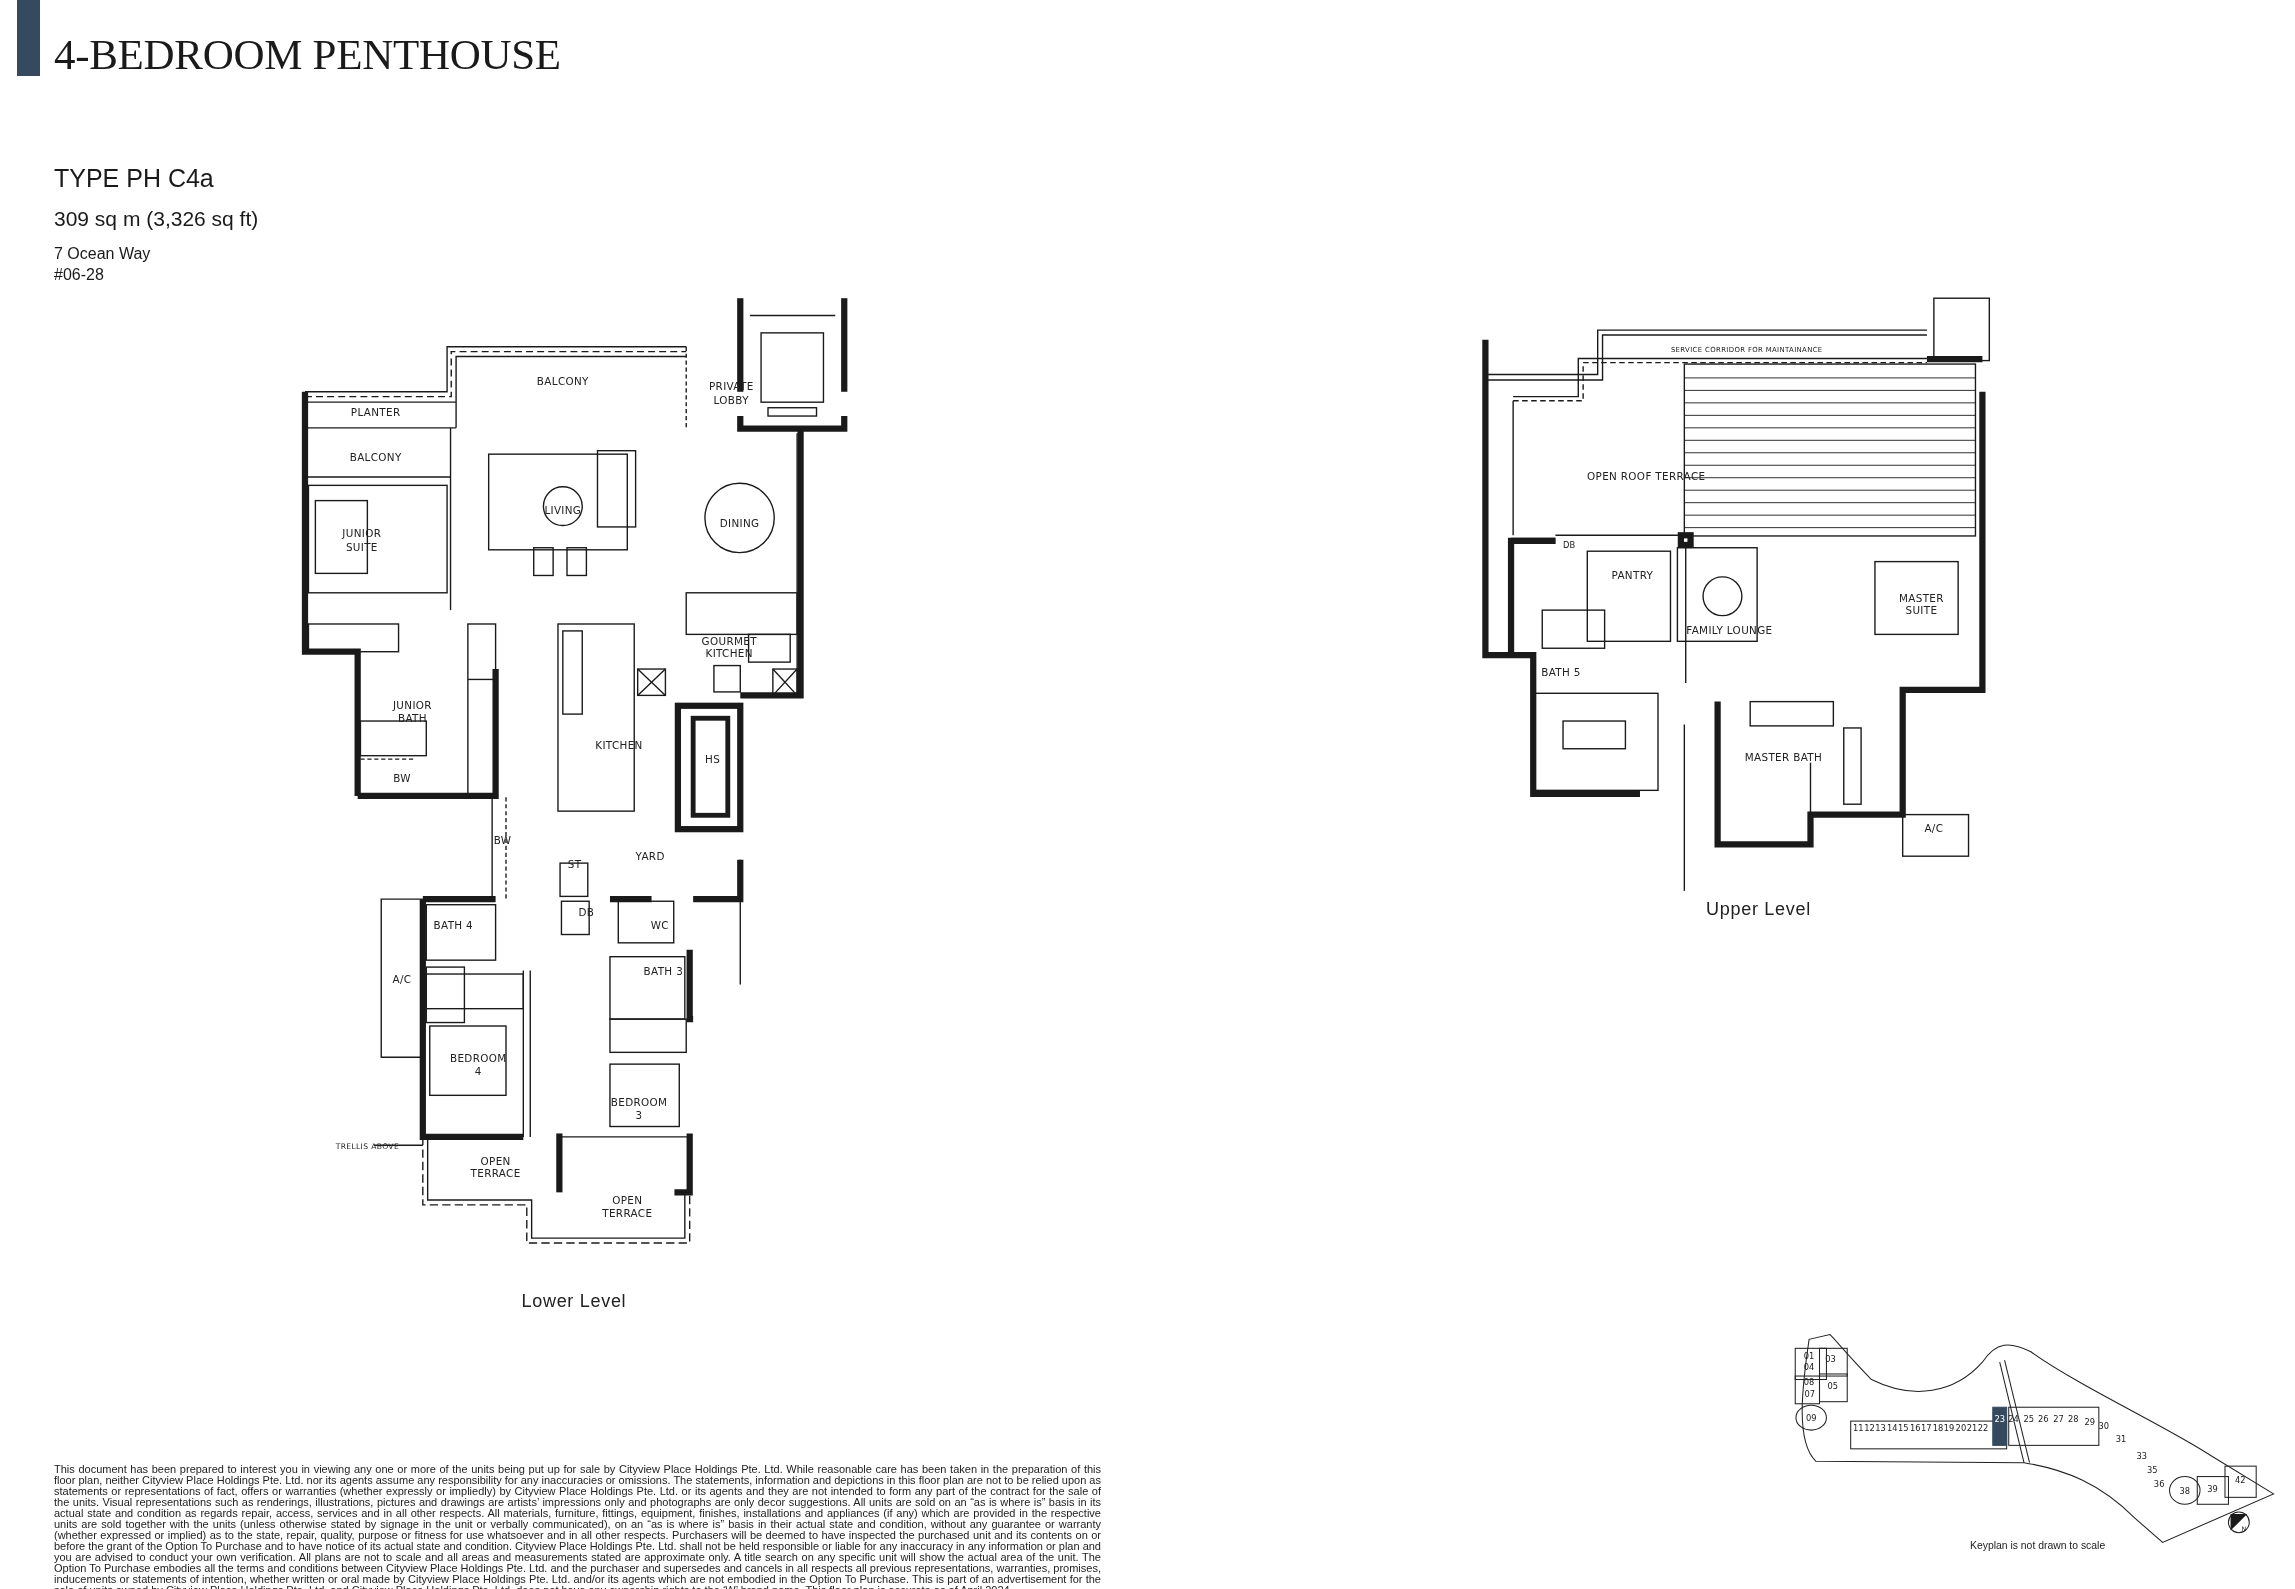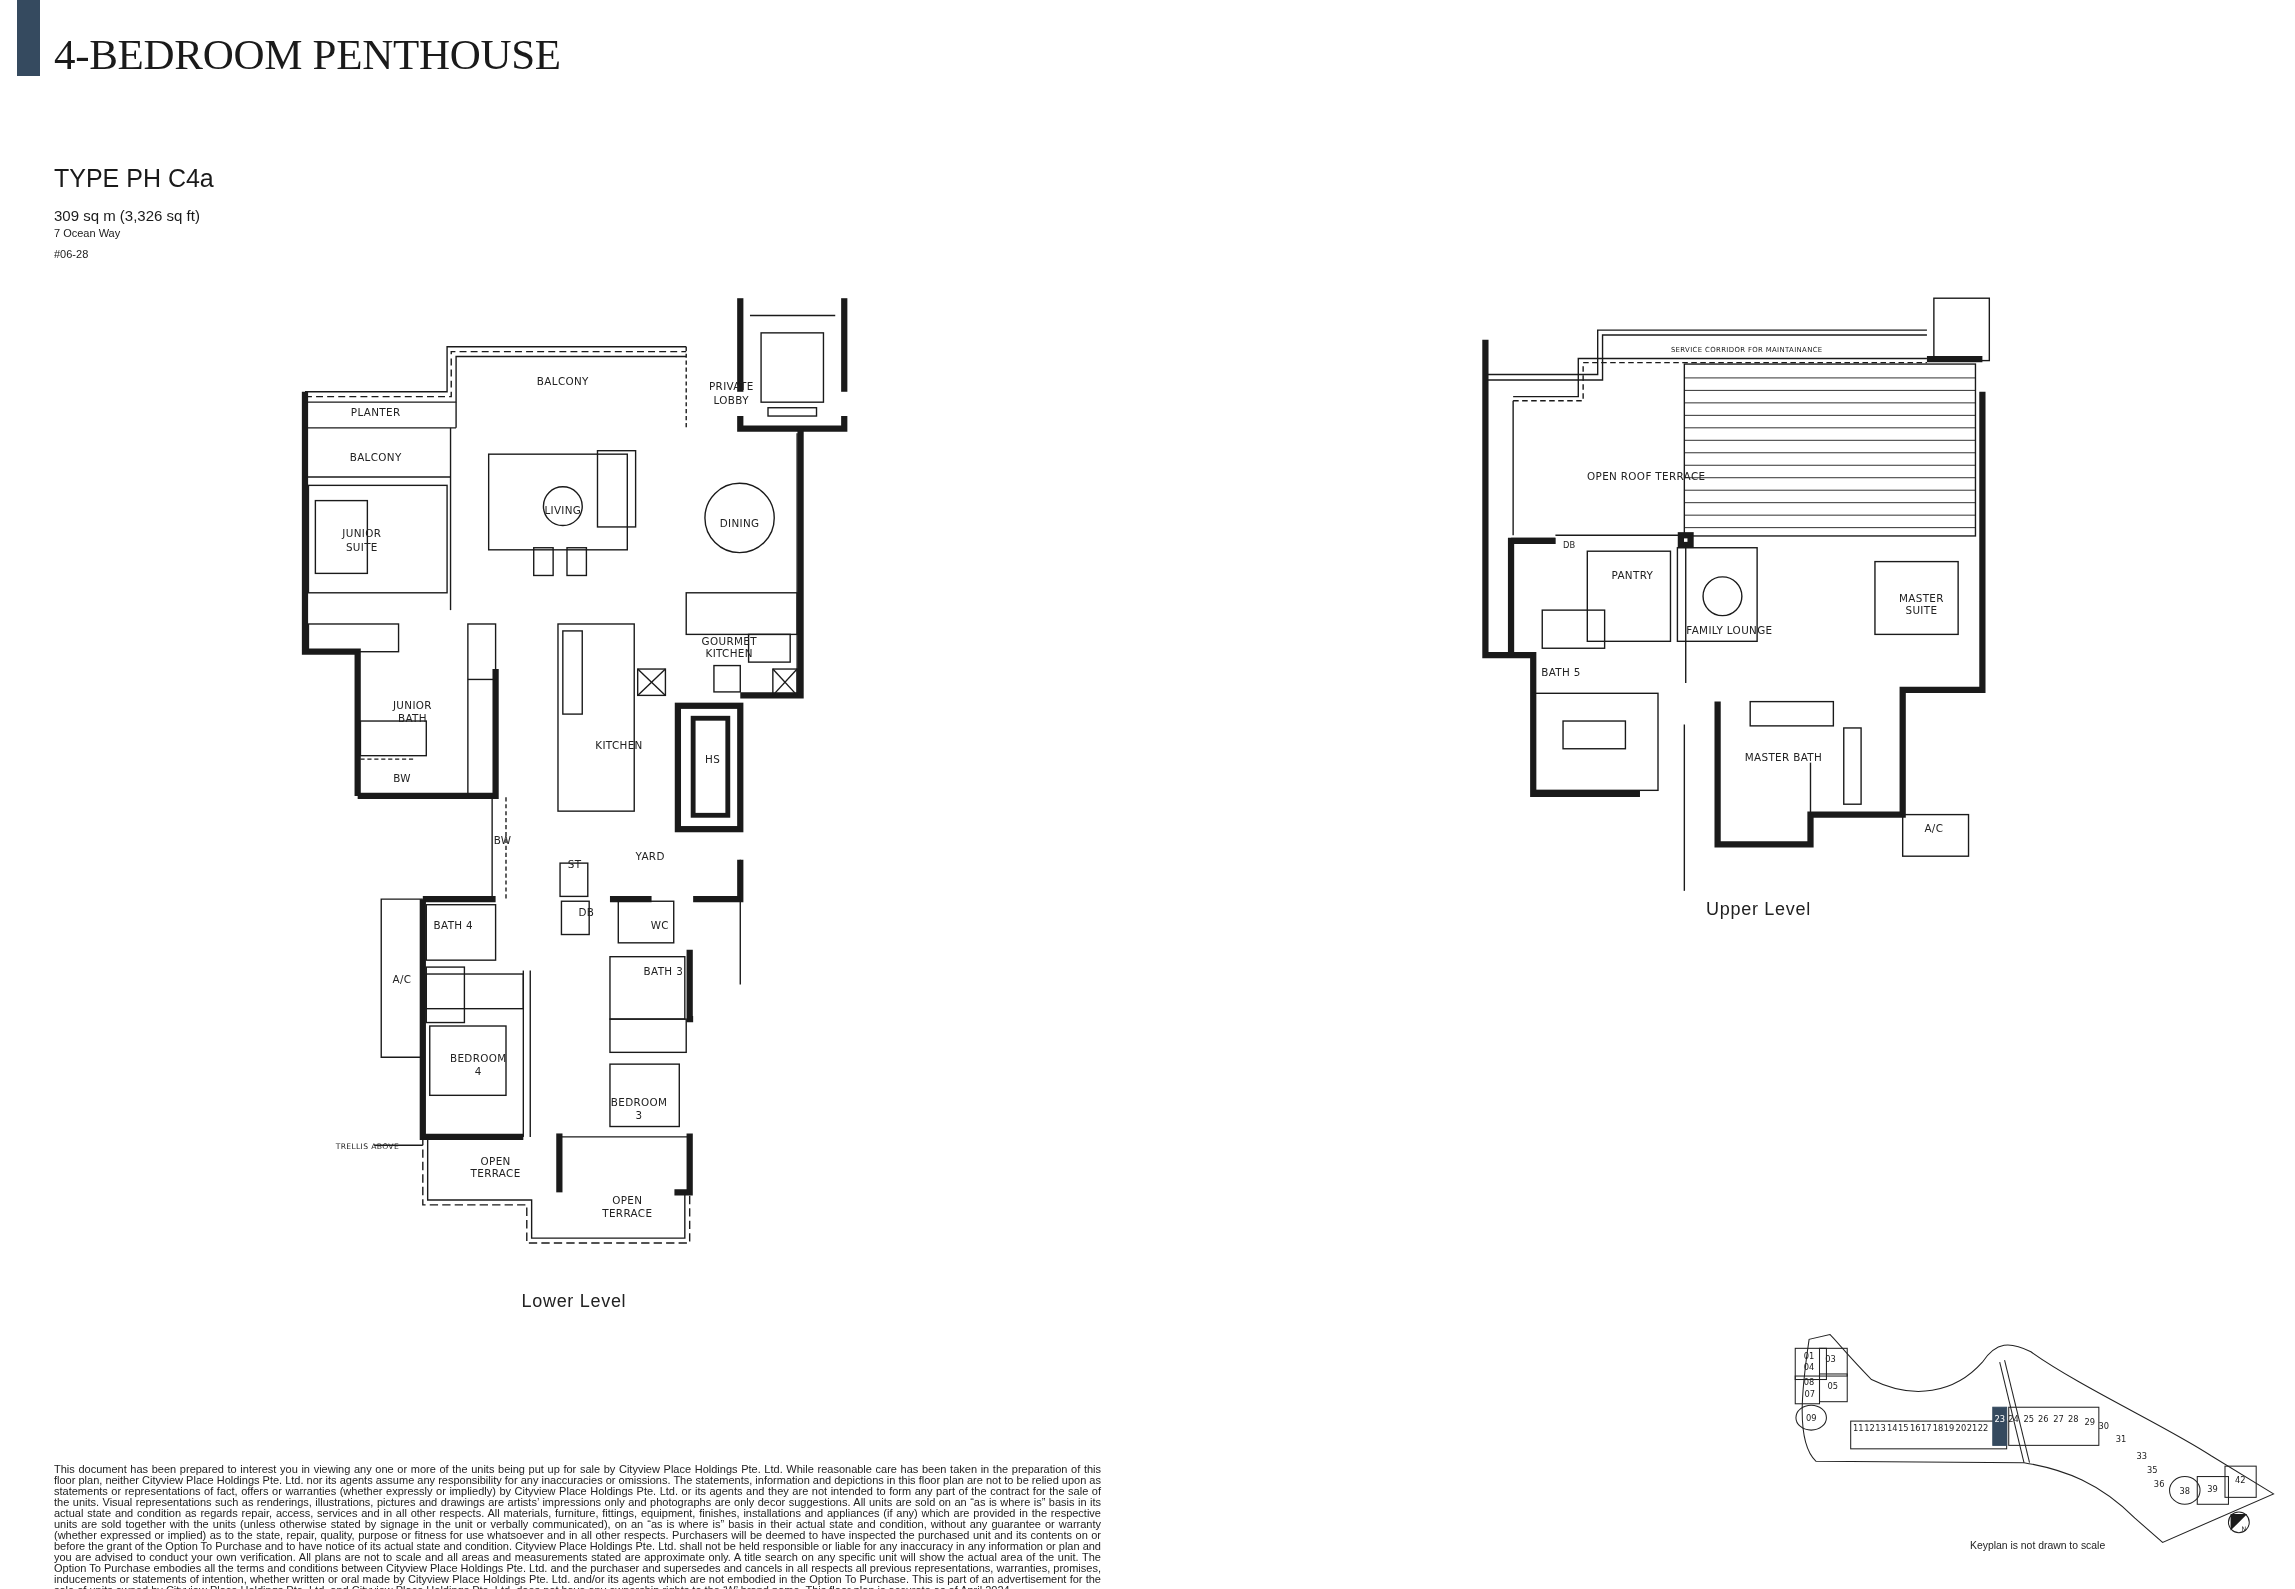--- a/index.html
+++ b/index.html
@@ -1,22 +1,22 @@
 <!DOCTYPE html>
 <html style="font-size:11px"><head>
 <meta charset="utf-8">
 <style>
   html, body { margin:0; padding:0; background:#ffffff; }
   body { width:2295px; height:1589px; position:relative; overflow:hidden; font-family:"Liberation Sans", sans-serif; color:#1a1a1a; }
   .accent-bar { position:absolute; left:16.6px; top:0; width:23.6px; height:76px; background:#354a5f; }
   .page-title { position:absolute; left:54px; top:33px; font-size:43px; letter-spacing:-0.3px; color:#1a1a1a; font-family:Liberation Serif, serif; line-height:1; }
   .unit-block { position:absolute; left:54px; top:166px; }
   .unit-type { font-size:25px; line-height:1; margin-bottom:17px; }
-  .unit-area { font-size:15px; line-height:1; }
-  .unit-address, .unit-number { font-size:11px; line-height:21px; }
+  .unit-area { font-size:21px; line-height:1; margin-bottom:14px; }
+  .unit-address, .unit-number { font-size:16px; line-height:21px; }
   .plan-svg { position:absolute; left:0; top:0; width:2295px; height:1589px; }
   .plan-svg text { font-family:"DejaVu Sans", sans-serif; fill:#222; }
   .room { font-size:15px; text-anchor:middle; letter-spacing:0.5px; }
   .lvl { font-family:"Liberation Sans", sans-serif !important; font-size:26px; text-anchor:middle; fill:#222; letter-spacing:1px; }
   .kp { font-size:12px; text-anchor:middle; fill:#222; }
   .disclaimer { position:absolute; left:54px; top:1464px; width:1047px; font-size:11px; line-height:11px; text-align:justify; color:#222; font-family:"Liberation Sans", sans-serif; }
   .keyplan-note { position:absolute; left:1970px; top:1540px; font-size:10.4px; color:#222;text-align:center; }
 </style>
 </head>
 <body>

